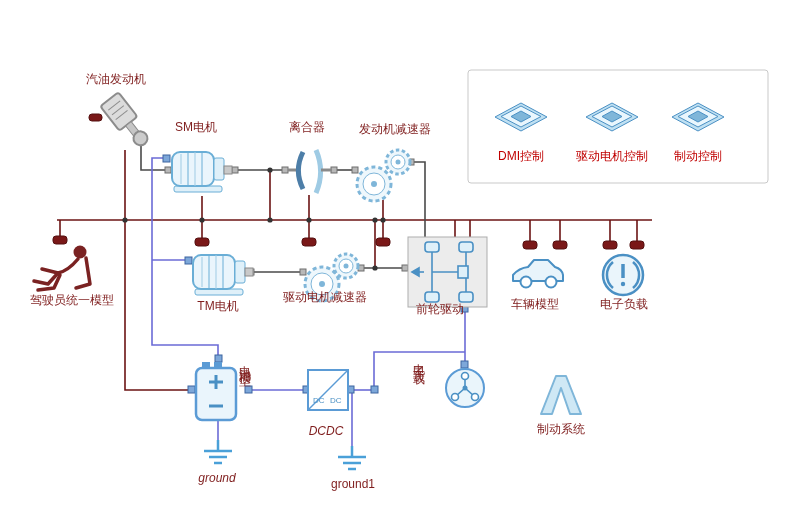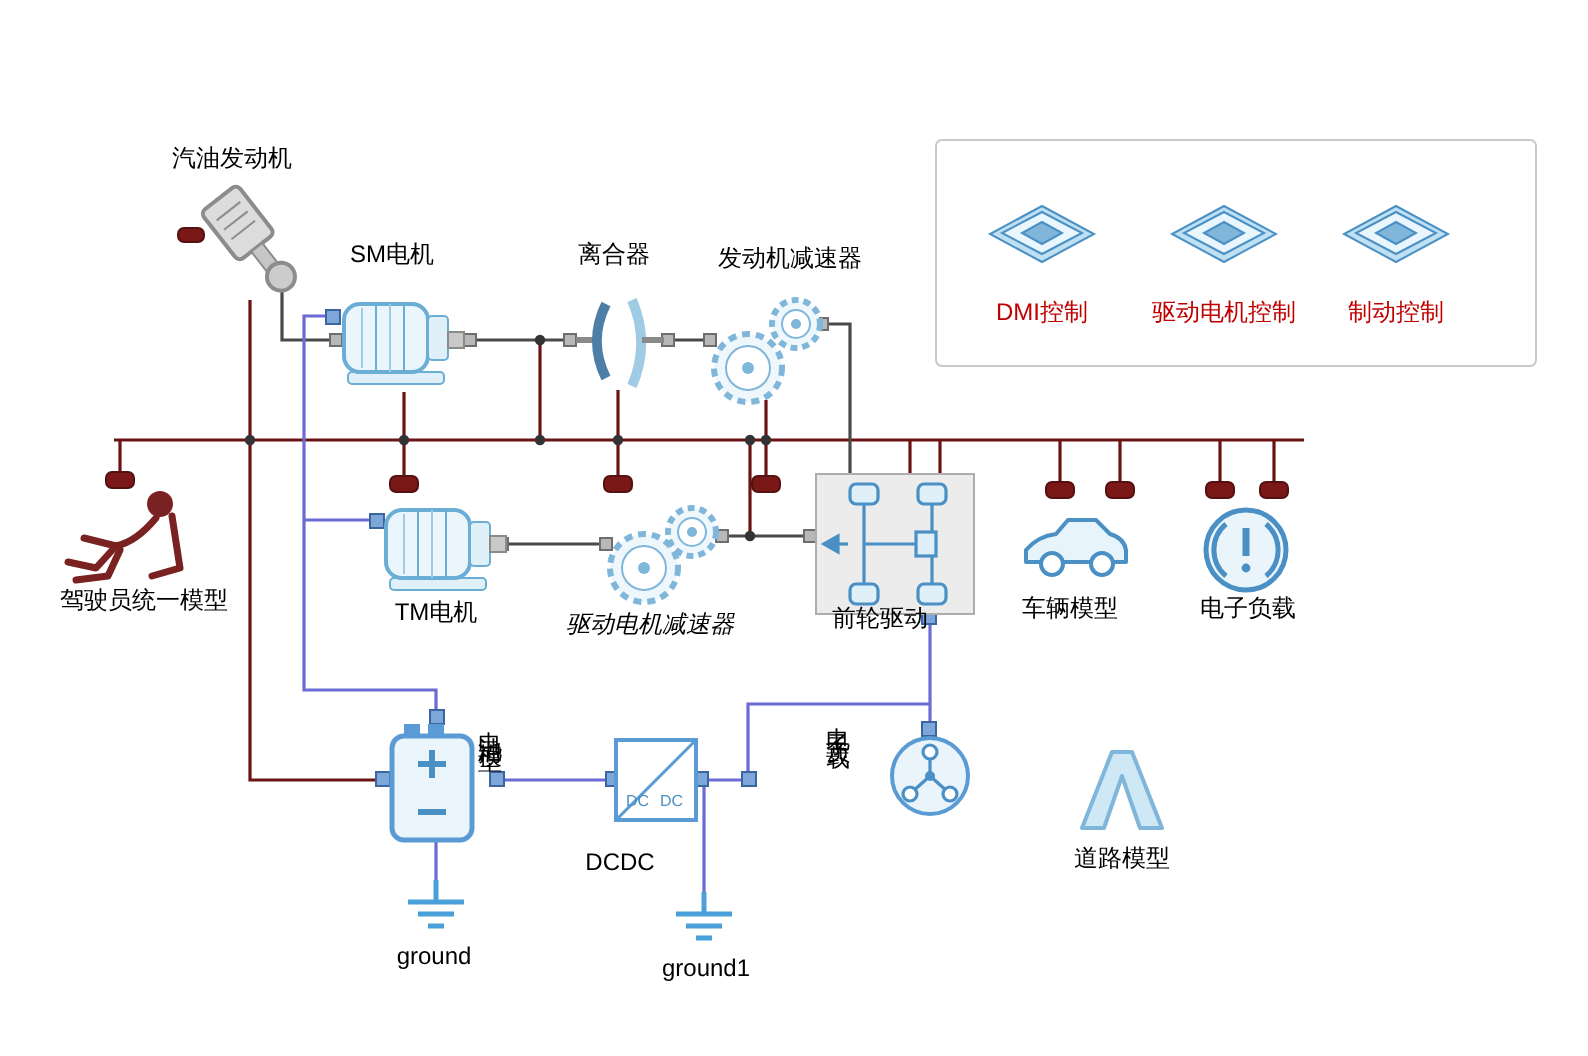--- a/index.html
+++ b/index.html
@@ -2,21 +2,21 @@
 <html><head>
 <meta charset="utf-8">
 <style>
   html,body{margin:0;padding:0;background:#ffffff;}
   .canvas{
     position:relative;width:794px;height:528px;background:#ffffff;
     font-family:"Liberation Sans",sans-serif;overflow:hidden;
   }
   svg.wires{position:absolute;left:0;top:0;}
   .lbl{
-    position:absolute;font-size:12px;color:#000000;white-space:nowrap;
+    position:absolute;font-size:12px;color:#7f1d1d;white-space:nowrap;
     transform:translateX(-50%);line-height:14px;
   }
   .lbl.red{color:#c00000;}
   .lbl.vert{
     writing-mode:vertical-rl;transform:none;letter-spacing:3px;white-space:normal;
   }
   svg text{font-family:"Liberation Sans",sans-serif;}
 </style>
 </head>
 <body>
@@ -281,25 +281,25 @@
 <div class="lbl" style="left:196px;top:120px;">SM电机</div>
 <div class="lbl" style="left:307px;top:120px;">离合器</div>
 <div class="lbl" style="left:384px;top:122px;margin-left:11px;">发动机减速器</div>
 
 <div class="lbl red" style="left:521px;top:149px;">DMI控制</div>
 <div class="lbl red" style="left:612px;top:149px;">驱动电机控制</div>
 <div class="lbl red" style="left:698px;top:149px;">制动控制</div>
 
 <div class="lbl" style="left:58px;top:293px;margin-left:14px;">驾驶员统一模型</div>
 <div class="lbl" style="left:218px;top:299px;">TM电机</div>
-<div class="lbl" style="left:325px;top:305px;font-style:italic;">驱动电机减速器</div>
+<div class="lbl" style="left:325px;top:290px;">驱动电机减速器</div>
 <div class="lbl" style="left:440px;top:302px;">前轮驱动</div>
 <div class="lbl" style="left:535px;top:297px;">车辆模型</div>
 <div class="lbl" style="left:624px;top:297px;">电子负载</div>
 
 <div class="lbl vert" style="left:238px;top:356px;">电池模型</div>
-<div class="lbl" style="left:310px;top:424px;">DCDC</div>
+<div class="lbl" style="left:326px;top:424px;font-style:italic;">DCDC</div>
 <div class="lbl vert" style="left:412px;top:354px;">电子负载</div>
-<div class="lbl" style="left:561px;top:422px;">道路模型</div>
-<div class="lbl" style="left:217px;top:471px;">ground</div>
+<div class="lbl" style="left:561px;top:422px;">制动系统</div>
+<div class="lbl" style="left:217px;top:471px;font-style:italic;">ground</div>
 <div class="lbl" style="left:353px;top:477px;">ground1</div>
 
 </div>
 
 </body></html>

